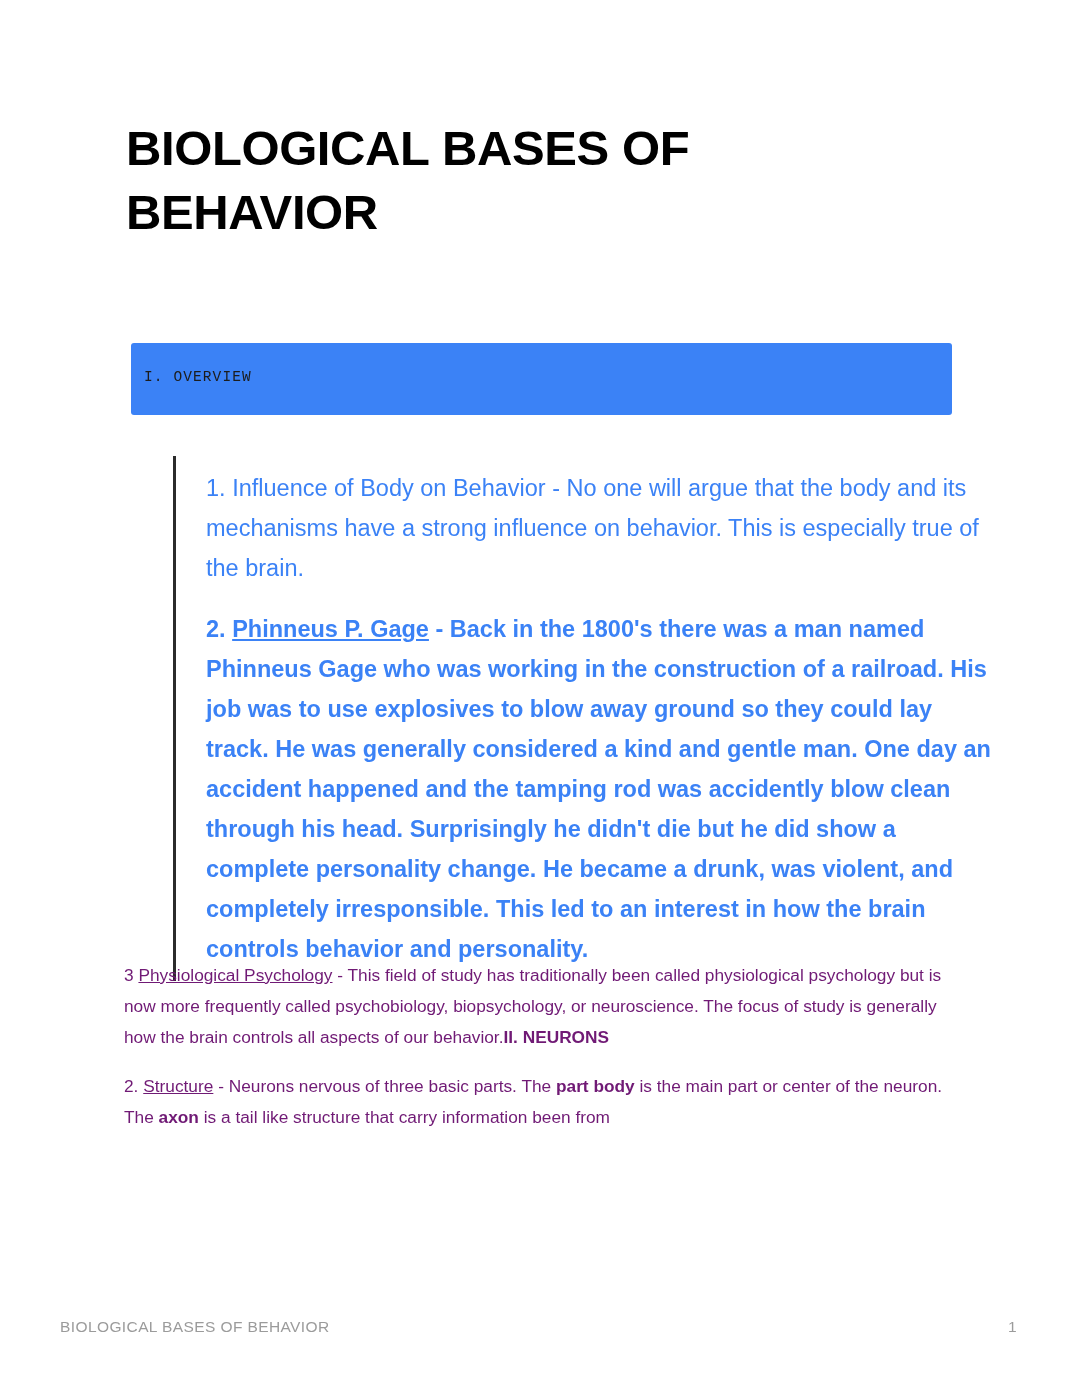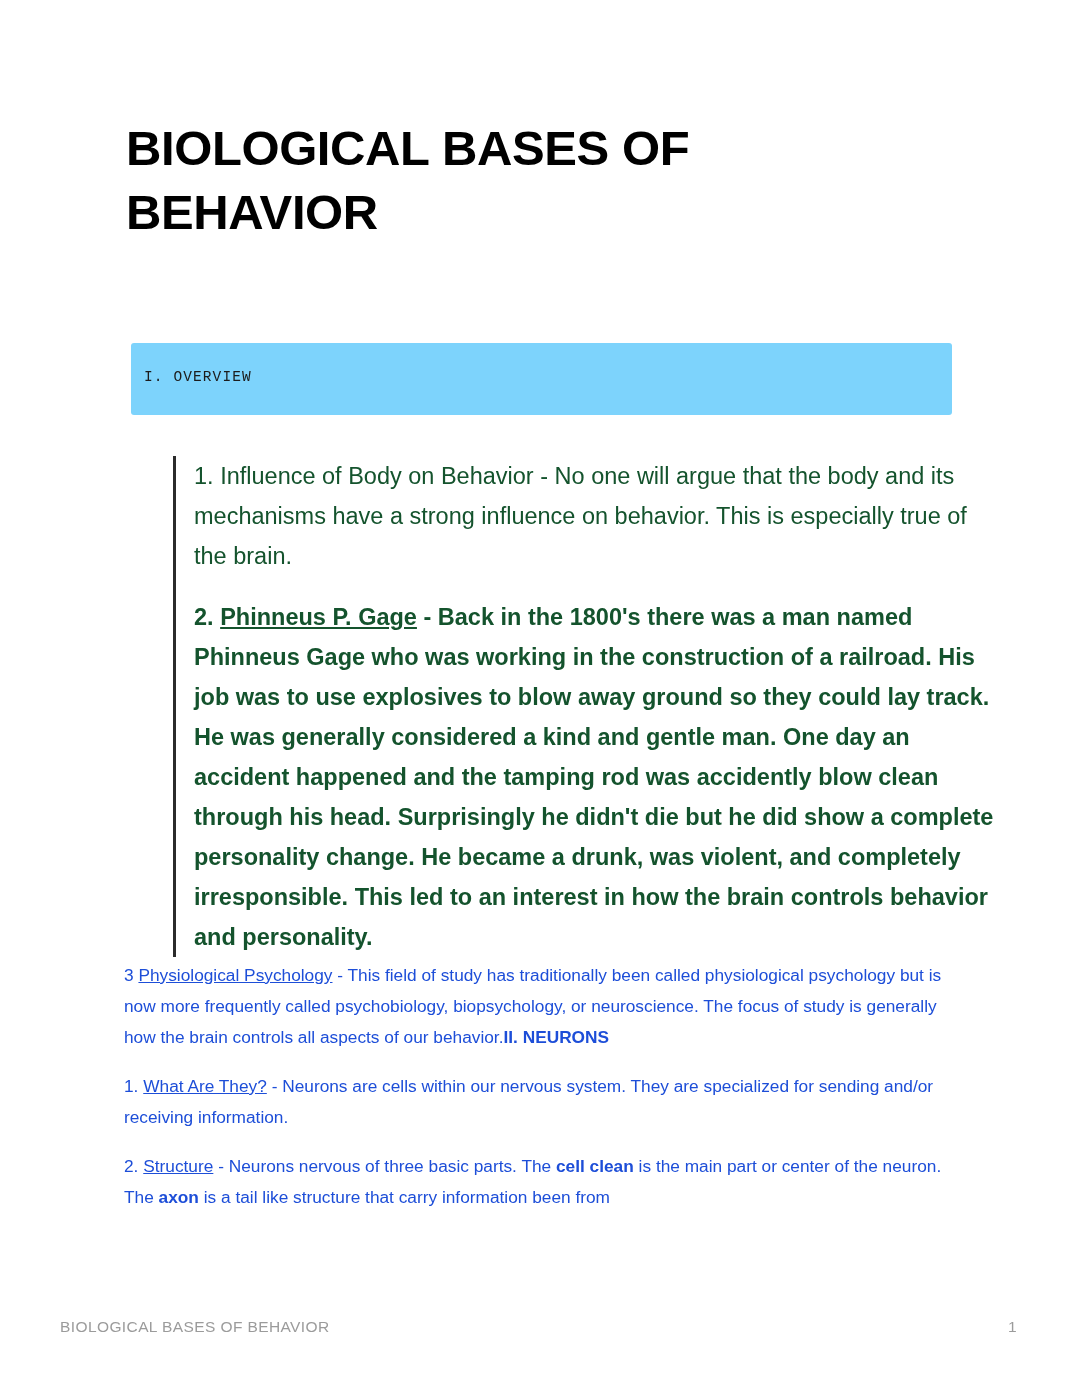--- a/index.html
+++ b/index.html
@@ -36,21 +36,21 @@
     margin: 0;
   }
 
   
   .section-banner {
     position: absolute;
     left: 131px;
     top: 343px;
     width: 821px;
     height: 72px;
-    background: #7dd3fc;
+    background: #3b82f6;
     border-radius: 3px;
   }
   .section-banner-label {
     position: absolute;
     left: 13px;
     top: 26px;
     font-family: "Liberation Mono", "DejaVu Sans Mono", monospace;
     font-size: 14.5px;
     letter-spacing: 1.1px;
     color: #1c1c1c;
@@ -63,39 +63,39 @@
     left: 133px;
     top: 440px;
     width: 830px;
     border-left: 3px solid #2b2b2b;
     box-sizing: border-box;
     padding-left: 18px;
   }
   .bq-para {
     font-size: 23.5px;
     line-height: 40px;
-    color: #14532d;
-    margin: 0;
+    color: #3b82f6;
+    margin: 12px;
   }
   .bq-para + .bq-para {
     margin-top: 21px;
     font-weight: bold;
   }
 
   
   .body-block {
     position: absolute;
     left: 124px;
     top: 960px;
     width: 828px;
   }
   .body-para {
     font-size: 17.3px;
     line-height: 31px;
-    color: #1d4ed8;
+    color: #701a75;
     margin: 0;
   }
   .body-para + .body-para {
     margin-top: 18px;
   }
 
   .u { text-decoration: underline; }
   .b { font-weight: bold; }
 
   
@@ -137,23 +137,22 @@
   <blockquote class="blockquote">
     <p class="bq-para"><span>1.</span> <span>Influence of Body on Behavior</span><span> - No one will argue that the body and its mechanisms have a strong influence on behavior. This is especially true of the brain.</span></p>
 
     <p class="bq-para"><span>2.</span> <span class="u">Phinneus P. Gage</span><span> - Back in the 1800's there was a man named Phinneus Gage who was working in the construction of a railroad. His job was to use explosives to blow away ground so they could lay track. He was generally considered a kind and gentle man. One day an accident happened and the tamping rod was accidently blow clean through his head. Surprisingly he didn't die but he did show a complete personality change. He became a drunk, was violent, and completely irresponsible. This led to an interest in how the brain controls behavior and personality.</span></p>
   </blockquote>
 
   <div class="body-block">
 
     <p class="body-para"><span>3</span> <span class="u">Physiological Psychology</span><span> - This field of study has traditionally been called physiological psychology but is now more frequently called psychobiology, biopsychology, or neuroscience. The focus of study is generally how the brain controls all aspects of our behavior.</span><span class="b">II. NEURONS</span></p>
 
-    <p class="body-para"><span>1.</span> <span class="u">What Are They?</span><span> - Neurons are cells within our nervous system. They are specialized for sending and/or receiving information.</span></p>
 
-    <p class="body-para"><span>2.</span> <span class="u">Structure</span><span> - Neurons nervous of three basic parts. The </span><span class="b">cell clean</span><span> is the main part or center of the neuron. The </span><span class="b">axon</span><span> is a tail like structure that carry information been from</span></p>
+    <p class="body-para"><span>2.</span> <span class="u">Structure</span><span> - Neurons nervous of three basic parts. The </span><span class="b">part body</span><span> is the main part or center of the neuron. The </span><span class="b">axon</span><span> is a tail like structure that carry information been from</span></p>
 
   </div>
 
   <div class="footer">
     <span class="footer-left">BIOLOGICAL BASES OF BEHAVIOR</span>
     <span class="footer-right">1</span>
   </div>
 
 </div>
 

